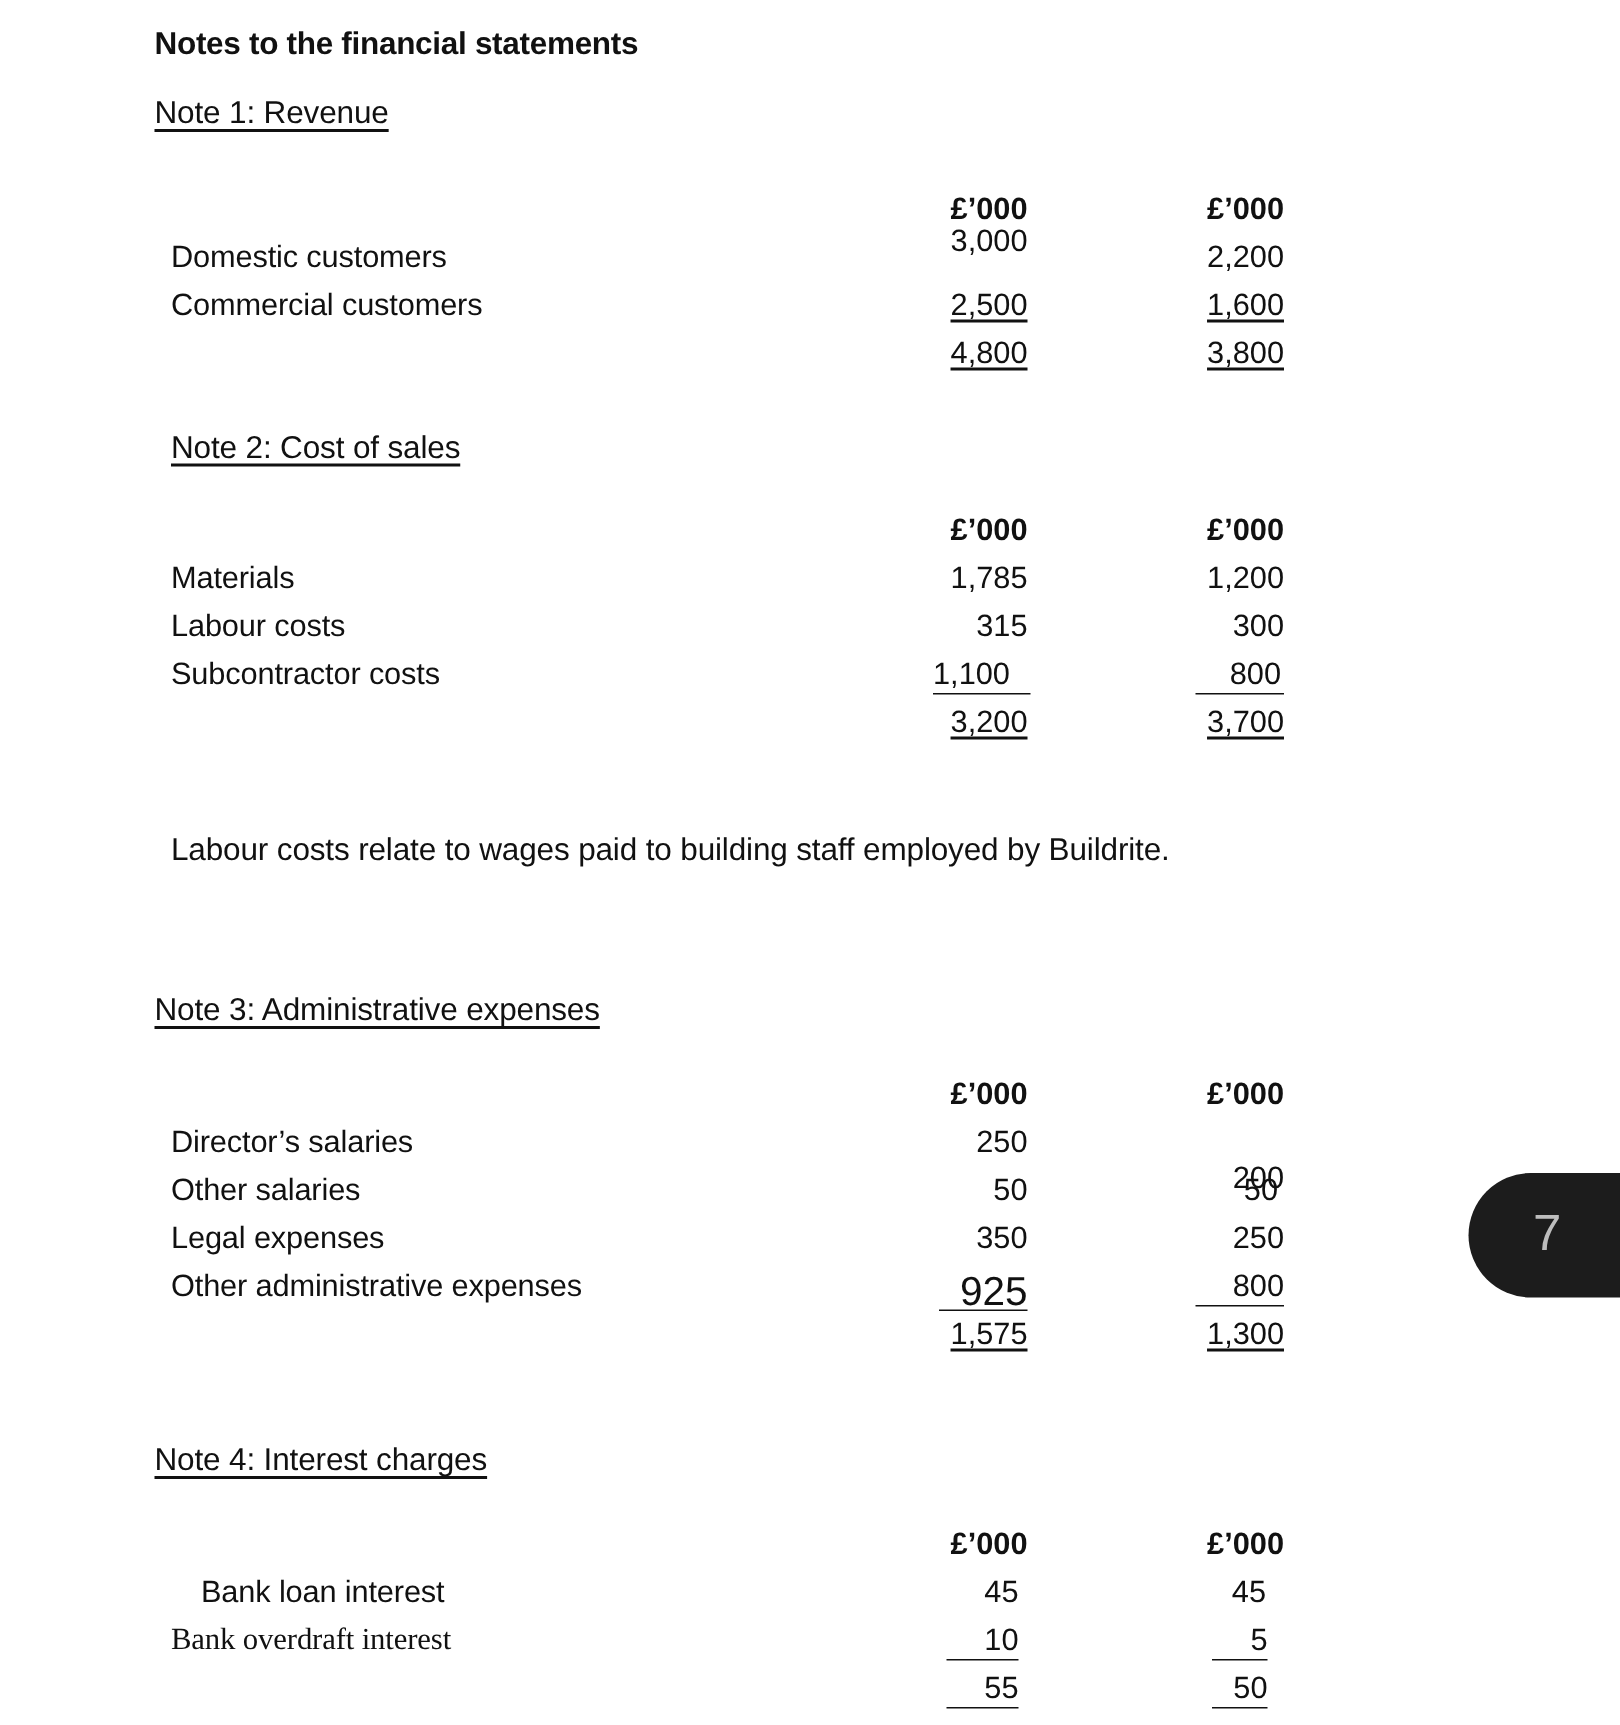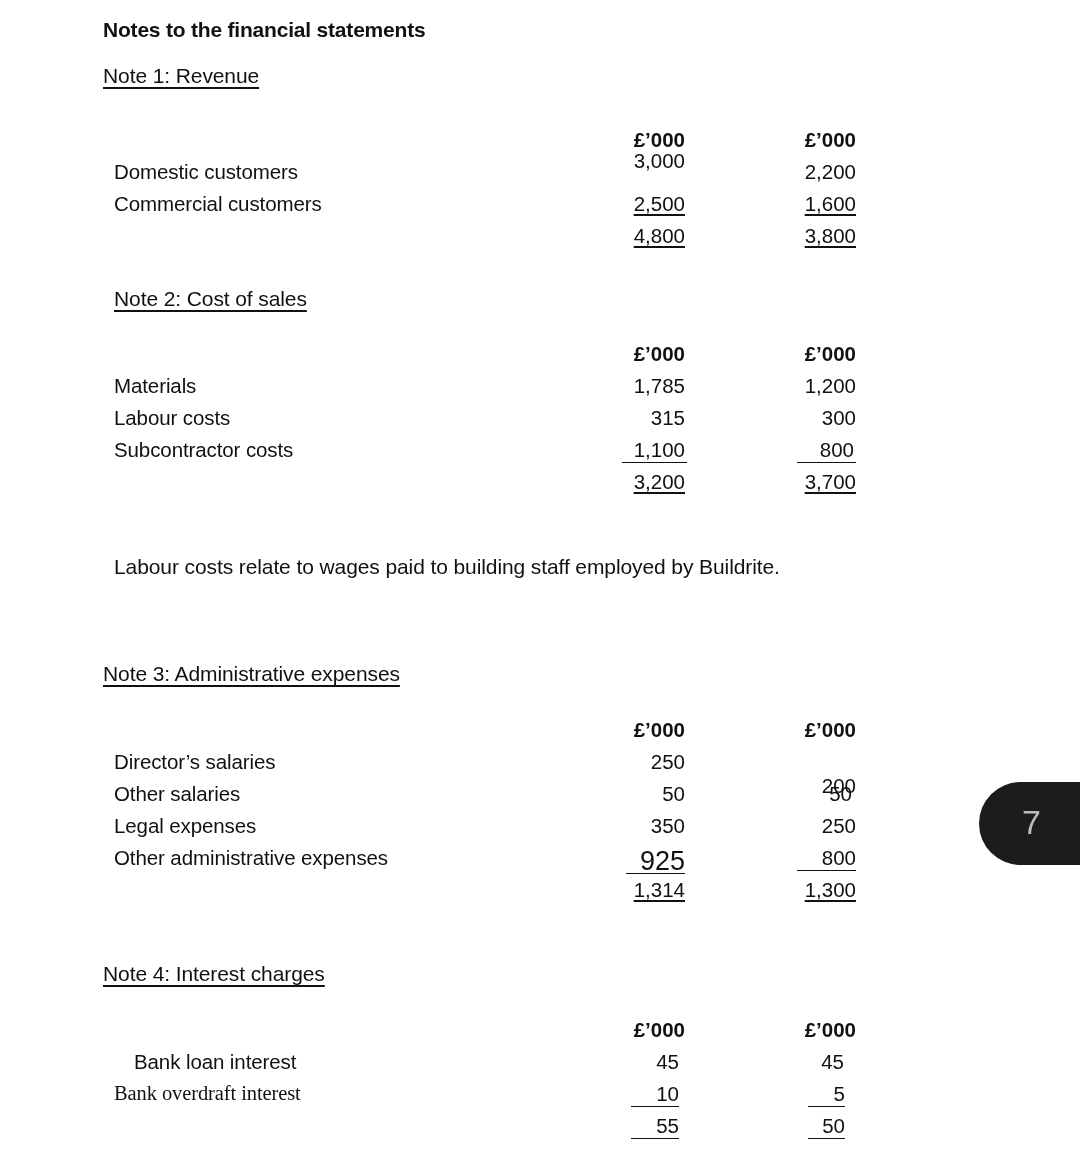--- a/index.html
+++ b/index.html
@@ -103,21 +103,21 @@
 
   <div class="abs label" style="top:374px;">Materials</div>
   <div class="abs num col1" style="top:374px;">1,785</div>
   <div class="abs num col2" style="top:374px;">1,200</div>
 
   <div class="abs label" style="top:406px;">Labour costs</div>
   <div class="abs num col1" style="top:406px;">315</div>
   <div class="abs num col2" style="top:406px;">300</div>
 
   <div class="abs label" style="top:438px;">Subcontractor costs</div>
-  <div class="abs" style="left:622px; top:438px; width:65px; text-align:right; font-size:20.5px;"><span class="ul-pad" style="width:65px; text-align:right; padding-right:2px; box-sizing:border-box;">1,100</span></div>
+  <div class="abs" style="left:622px; top:438px; width:65px; text-align:right; font-size:20.5px;"><span class="ul-pad" style="width:65px; text-align:left; padding-right:2px; box-sizing:border-box;">1,100</span></div>
   <div class="abs" style="left:797px; top:438px; width:59px; text-align:right; font-size:20.5px;"><span class="ul-pad" style="width:59px; text-align:right; padding-right:2px; box-sizing:border-box;">800</span></div>
 
   <div class="abs num col1" style="top:470px;"><span class="ul">3,200</span></div>
   <div class="abs num col2" style="top:470px;"><span class="ul">3,700</span></div>
 
   <div class="abs paragraph">Labour costs relate to wages paid to building staff employed by Buildrite.</div>
 </section>
 
 <section>
   <div class="abs note-heading" style="left:103px; top:662px;">Note 3: Administrative expenses</div>
@@ -134,21 +134,21 @@
   <div class="abs num col2" style="top:782px; width:86px;">50</div>
 
   <div class="abs label" style="top:814px;">Legal expenses</div>
   <div class="abs num col1" style="top:814px;">350</div>
   <div class="abs num col2" style="top:814px;">250</div>
 
   <div class="abs label" style="top:846px;">Other administrative expenses</div>
   <div class="abs" style="left:626px; top:846px; width:59px; text-align:right; font-size:27px;"><span class="ul-pad" style="width:59px; text-align:right; box-sizing:border-box;">925</span></div>
   <div class="abs" style="left:797px; top:846px; width:59px; text-align:right; font-size:20.5px;"><span class="ul-pad" style="width:59px; text-align:right; box-sizing:border-box;">800</span></div>
 
-  <div class="abs num col1" style="top:878px;"><span class="ul">1,314</span></div>
+  <div class="abs num col1" style="top:878px;"><span class="ul">1,575</span></div>
   <div class="abs num col2" style="top:878px;"><span class="ul">1,300</span></div>
 </section>
 
 <section>
   <div class="abs note-heading" style="left:103px; top:962px;">Note 4: Interest charges</div>
 
   <div class="abs num col1 hdr" style="top:1018px;">£’000</div>
   <div class="abs num col2 hdr" style="top:1018px;">£’000</div>
 
   <div class="abs label" style="top:1050px;margin-left:20px;">Bank loan interest</div>

